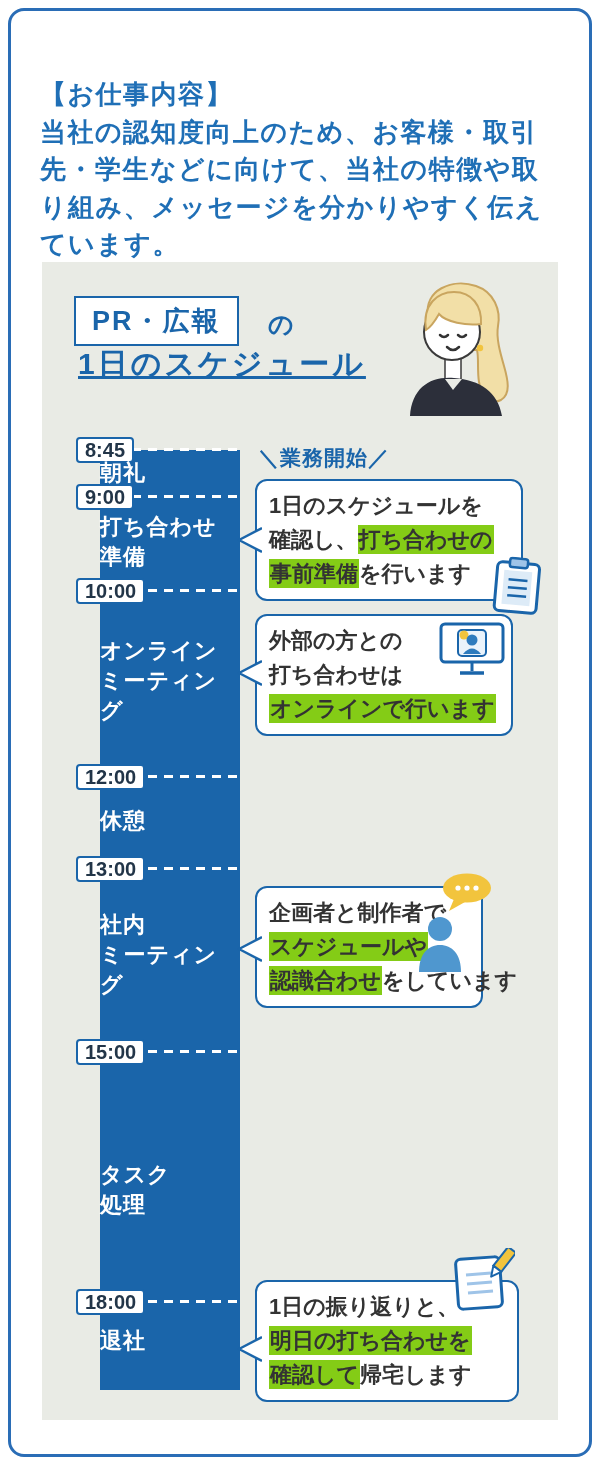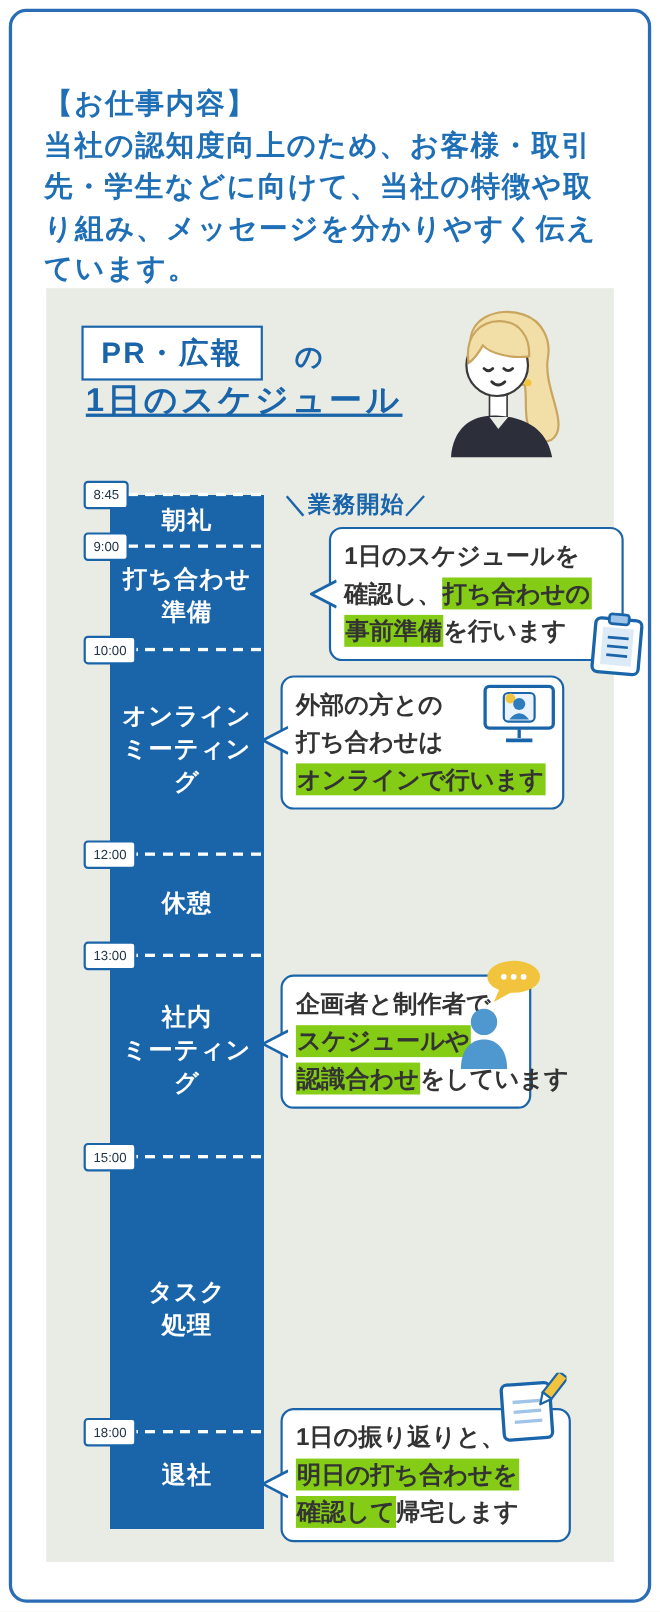--- a/index.html
+++ b/index.html
@@ -18,22 +18,22 @@
            color:#1a65aa; font-weight:bold; font-size:27px; padding:5px 16px; letter-spacing:2px; }
   .particle { position:absolute; left:268px; top:308px; color:#1a65aa; font-weight:bold; font-size:25px; }
   .title2 { position:absolute; left:78px; top:344px; color:#1a65aa; font-weight:bold; font-size:30px; letter-spacing:3px;text-decoration:underline; }
   .woman { position:absolute; left:396px; top:276px; }
 
   
   .bar { position:absolute; left:100px; top:450px; width:140px; height:940px; background:#1a65aa; }
   .dash { position:absolute; left:100px; width:140px; height:3px;
           background:repeating-linear-gradient(90deg,#ffffff 0 9px,transparent 9px 16px); }
   .timetag { position:absolute; left:76px; background:#ffffff; border:2px solid #1a65aa; border-radius:4px;
-             color:#223548; font-weight:normal; font-size:12px; line-height:20px; padding:1px 7px; }
-  .activity { position:absolute; left:100px; width:140px; text-align:center; color:#ffffff;
+             color:#223548; font-weight:bold; font-size:20px; line-height:20px; padding:1px 7px; }
+  .activity { position:absolute; left:100px; width:140px; text-align:left; color:#ffffff;
               font-weight:bold; font-size:22px; line-height:30px; white-space:pre-line; letter-spacing:1px; }
 
   
   .start-label { position:absolute; left:258px; top:444px; color:#1a65aa; font-weight:bold;
                  font-size:21px; letter-spacing:1px; }
   .bubble { position:absolute; background:#ffffff; border:2.5px solid #1a65aa; border-radius:12px;
             padding:8px 12px; color:#333333; font-weight:bold; font-size:22px; }
   .bline { line-height:34px; white-space:nowrap; }
   .hl { background:#84cc16; padding:2px 1px; }
   .tail { position:absolute; left:-22px; }
@@ -94,21 +94,21 @@
 ミーティング</div>
   <div class="activity" style="top:806px">休憩</div>
   <div class="activity" style="top:910px">社内
 ミーティング</div>
   <div class="activity" style="top:1326px">退社</div>
   <div class="activity" style="top:1160px">タスク
 処理</div>
 
   <div class="start-label"><span>＼</span><span>業務開始</span><span>／</span></div>
 
-  <div class="bubble" style="left:255px;top:479px;width:268px;margin-left:44px;">
+  <div class="bubble" style="left:255px;top:479px;width:268px;">
     <svg class="tail" style="top:44px" width="27" height="30" viewBox="0 0 27 30">
       <path d="M27 3 L4 15 L27 27" fill="#ffffff" stroke="#1a65aa" stroke-width="2.5" stroke-linejoin="round"></path>
     </svg>
     <div>
         <div class="bline"><span>1日のスケジュールを</span></div>
         <div class="bline"><span>確認し、</span><span class="hl">打ち合わせの</span></div>
         <div class="bline"><span class="hl">事前準備</span><span>を行います</span></div>
       </div>
     <svg class="bicon" style="right:-20px;bottom:-16px;transform:rotate(5deg)" width="48" height="58" viewBox="0 0 48 58">
       <rect x="3" y="6" width="42" height="49" rx="5" fill="#ffffff" stroke="#1a65aa" stroke-width="3"></rect>

